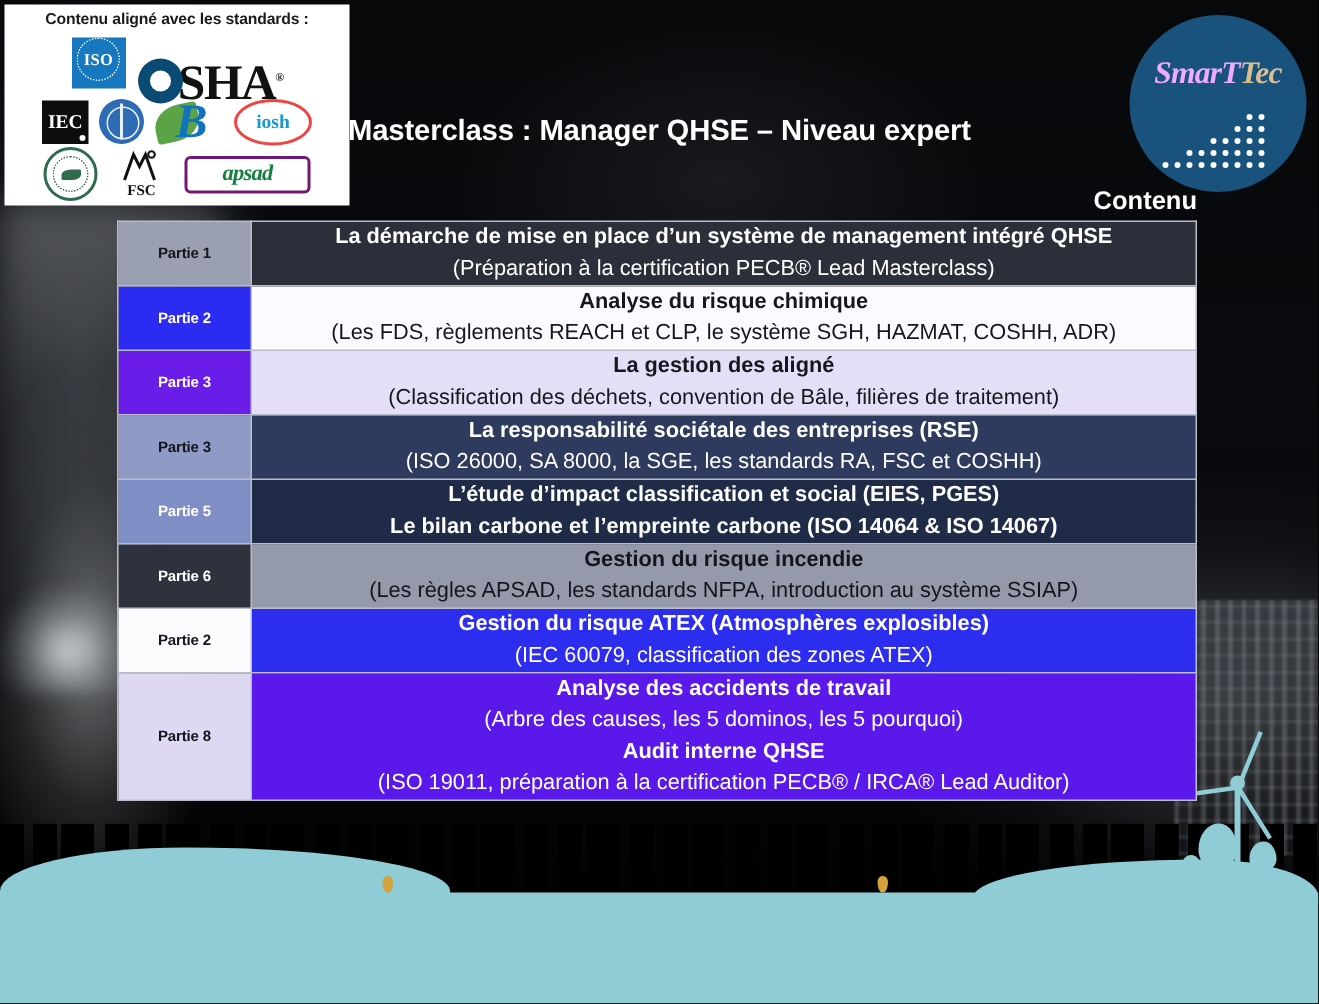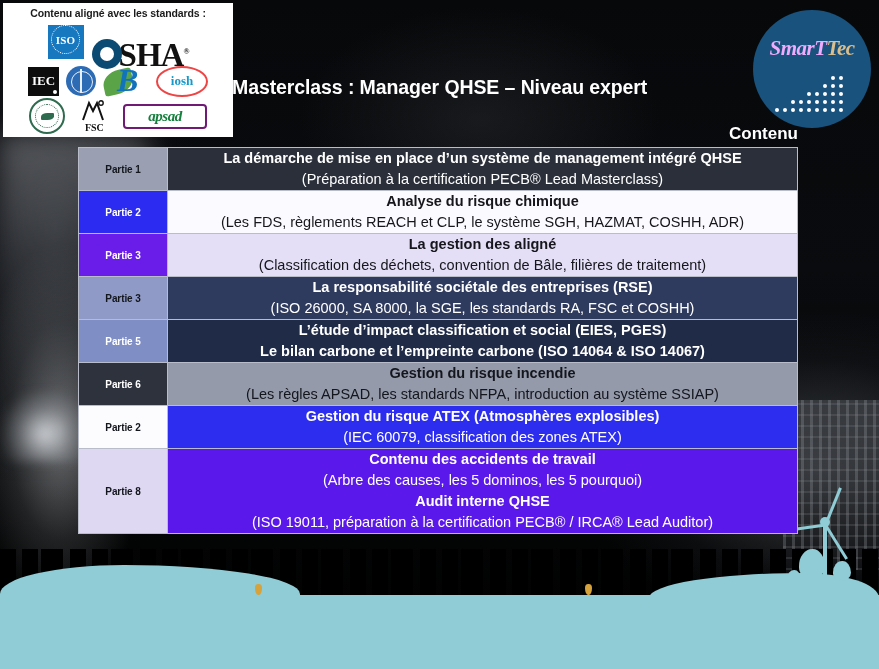--- a/index.html
+++ b/index.html
@@ -551,21 +551,21 @@
         <tr>
           <td class="cell-part" style="background: rgb(252, 252, 255); color: rgb(19, 22, 28);">Partie 2</td>
           <td class="cell-body" style="background: rgb(45, 45, 240); color: rgb(255, 255, 255);">
             <span class="line strong">Gestion du risque ATEX (Atmosphères explosibles)</span>
             <span class="line sub">(IEC 60079, classification des zones ATEX)</span>
           </td>
         </tr>
         <tr>
           <td class="cell-part" style="background: rgb(222, 216, 243); color: rgb(19, 22, 28);">Partie 8</td>
           <td class="cell-body" style="background: rgb(90, 25, 234); color: rgb(255, 255, 255);">
-            <span class="line strong">Contenu des accidents de travail</span>
+            <span class="line strong">Analyse des accidents de travail</span>
             <span class="line sub">(Arbre des causes, les 5 dominos, les 5 pourquoi)</span>
             <span class="line strong">Audit interne QHSE</span>
             <span class="line sub">(ISO 19011, préparation à la certification PECB® / IRCA® Lead Auditor)</span>
           </td>
         </tr>
       </tbody>
   </table>
 
 </div>
 

